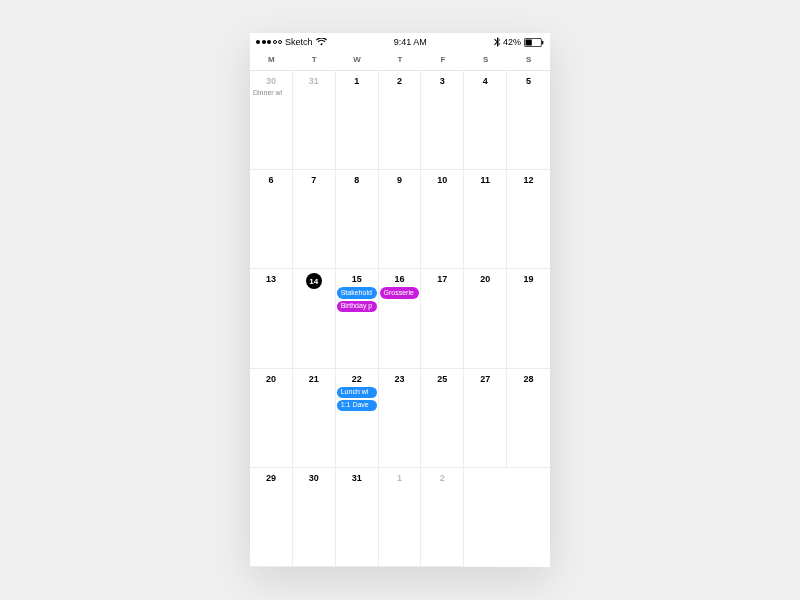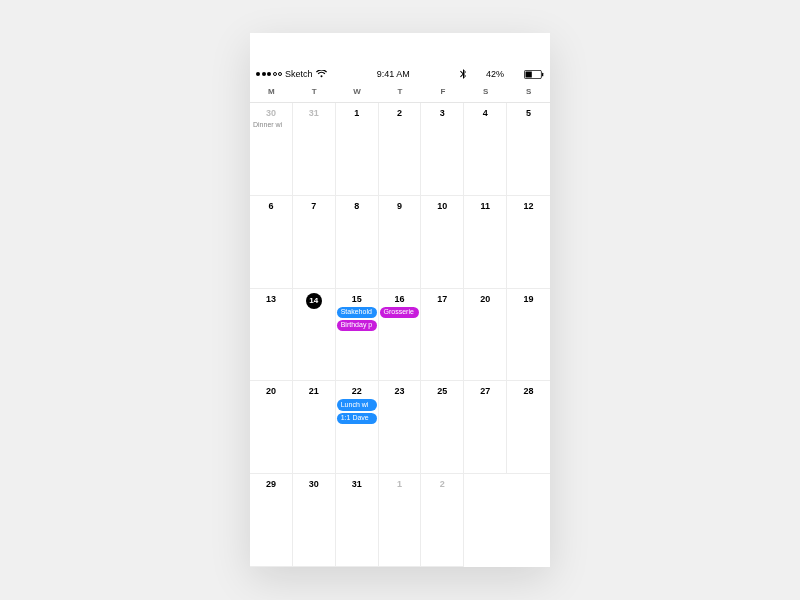--- a/index.html
+++ b/index.html
@@ -23,28 +23,27 @@
   }
   
   .status-bar {
     height: 18px;
     padding: 0 6px;
     display: flex;
     align-items: center;
     justify-content: space-between;
     font-size: 9px;
     font-weight: 500;
-    margin-top: 32px;
   }
   .status-left { display:flex; align-items:center; gap:3px; }
   .dots { display:flex; gap:1.5px; }
   .dot { width:4px; height:4px; border-radius:50%; background:#000; }
   .dot.hollow { background:transparent; border:0.8px solid #000; }
   .wifi svg { display:block; }
-  .status-right { display:flex; align-items:center; gap:20px; }
+  .status-right { display:flex; align-items:center; gap:3px; }
   .bt svg, .battery svg { display:block; }
 
   
   .app-header {
     display:flex;
     align-items:center;
     padding: 6px 8px 6px 8px;
     gap: 10px;
   }
   .hamburger { width:20px; height:20px; display:flex; flex-direction:column; justify-content:center; gap:3.5px; padding:2px 1px; cursor:pointer;}

